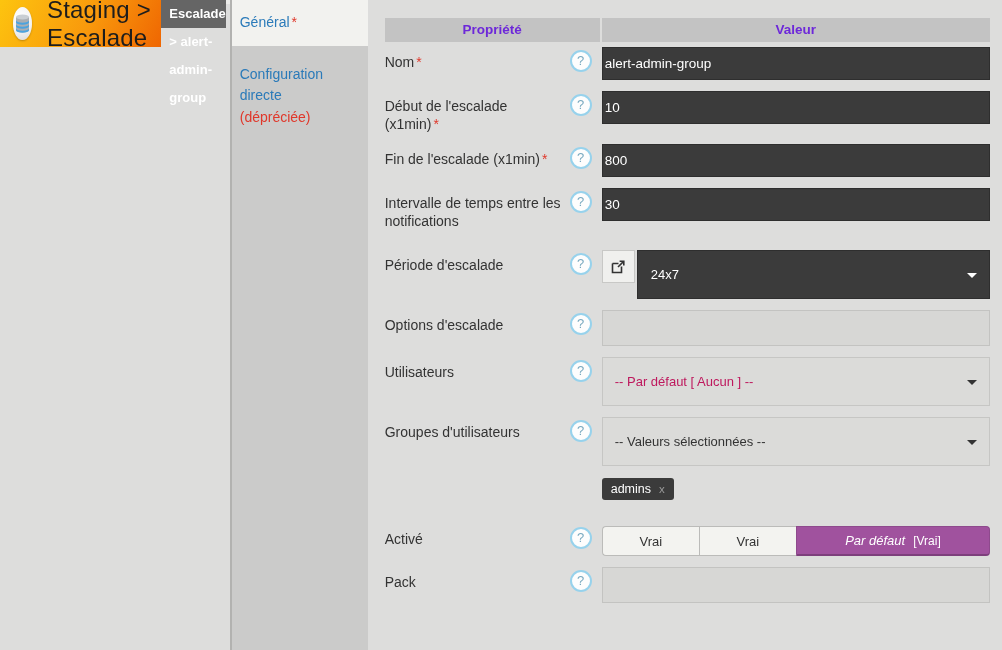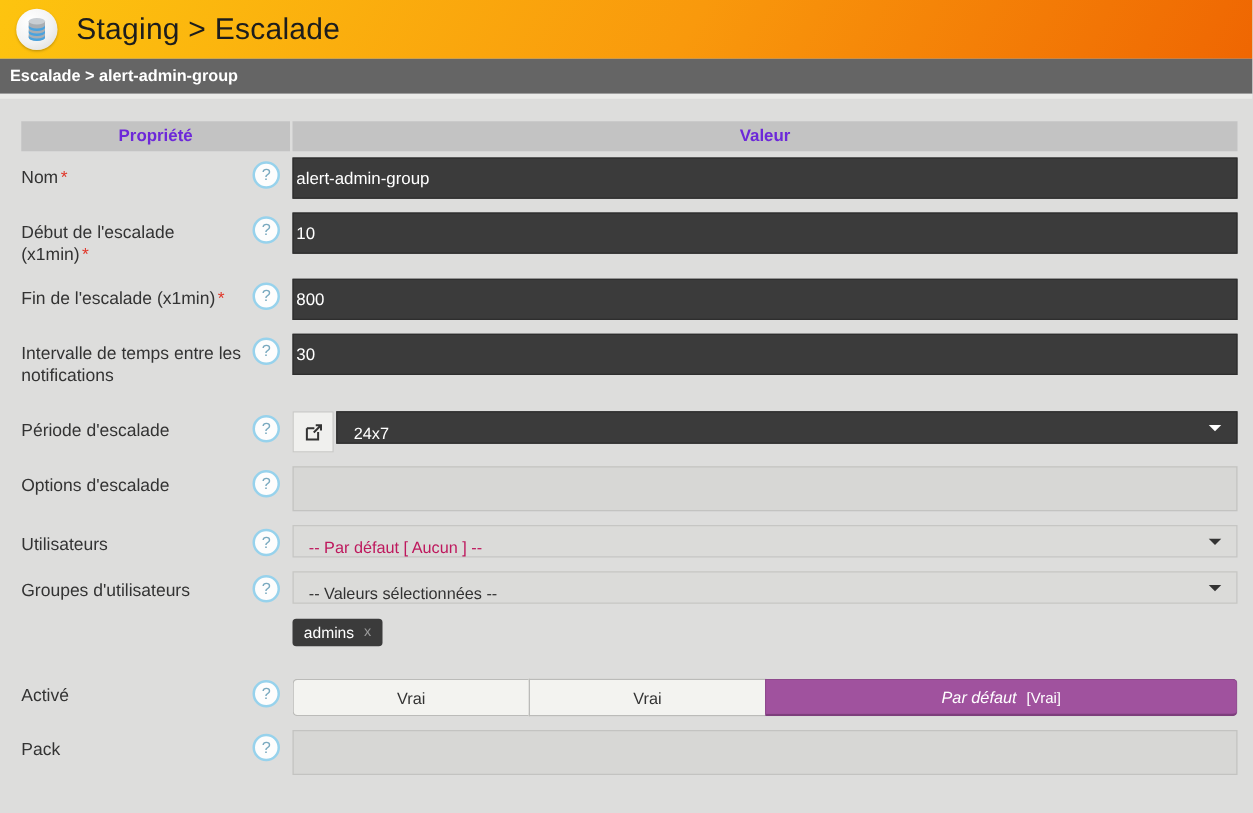--- a/index.html
+++ b/index.html
@@ -2,21 +2,21 @@
 <html><head>
 <meta charset="utf-8">
 <style>
   * { margin:0; padding:0; box-sizing:border-box; }
   html,body { width:1002px; height:650px; }
   body {
     font-family:"Liberation Sans", sans-serif;
     background:#dddddc;
     overflow:hidden;
   }
-  .app { width:1002px; height:650px; display:flex; flex-direction:column; }
+  .app { width:1002px; height:650px; display:flex; flex-direction:row; }
 
   
   .topbar {
     height:47px; flex:0 0 47px;
     background:linear-gradient(118deg,#fdc40f 0%,#f9990c 55%,#ef6602 100%);
     display:flex; align-items:center; padding-left:13px;
   }
   .logo-circle {
     width:33px; height:33px; border-radius:50%;
     background:radial-gradient(circle at 35% 30%, #ffffff 0%, #f2f2f2 55%, #d8d8d8 100%);
@@ -84,21 +84,21 @@
     color:#ffffff; font-family:"Liberation Sans",sans-serif; font-size:13.5px;
     padding:0 2px; outline:none;
   }
 
   
   .input-disabled {
     width:100%; height:36px; background:#d7d7d5; border:1px solid #c3c3c1;
   }
 
   
-  .select { position:relative; height:26px; display:flex; align-items:flex-end; cursor:pointer; }
+  .select { position:relative; height:49px; display:flex; align-items:center; cursor:pointer; }
   .select .caret {
     position:absolute; right:12px; top:50%; margin-top:-2px;
     width:0; height:0; border-left:5px solid transparent; border-right:5px solid transparent;
   }
   .select-dark { flex:1; background:#3b3b3b; border:1px solid #2e2e2e; color:#fff; font-size:13px; padding:0 13px; }
   .select-dark .caret { border-top:5px solid #ffffff; }
   .select-light { background:#dbdbd9; border:1px solid #c6c6c4; color:#333; font-size:13px; padding:0 12px; }
   .select-light .caret { border-top:5px solid #333333; }
   .select-light.purple-text { color:#be185d; }
 
@@ -149,20 +149,30 @@
       </svg>
     </div>
     <h1>Staging &gt; Escalade</h1>
   </div>
 
   <div class="breadcrumb-bar">Escalade &gt; alert-admin-group</div>
   <div class="top-strip"></div>
 
   <div class="page">
 
+    <nav class="sidebar">
+      <div class="side-item active">
+        <span class="side-link">Général</span><span class="req">*</span>
+      </div>
+      <div class="side-gap"></div>
+      <div class="side-item">
+        <span class="side-link">Configuration directe</span>
+        <span class="deprecated">(dépréciée)</span>
+      </div>
+    </nav>
 
     <main class="content">
 
       <div class="thead">
         <div class="th th-prop">Propriété</div>
         <div class="th th-val">Valeur</div>
       </div>
 
       <div class="row">
         <div class="label-cell"><span>Nom</span><span class="req">*</span></div>

